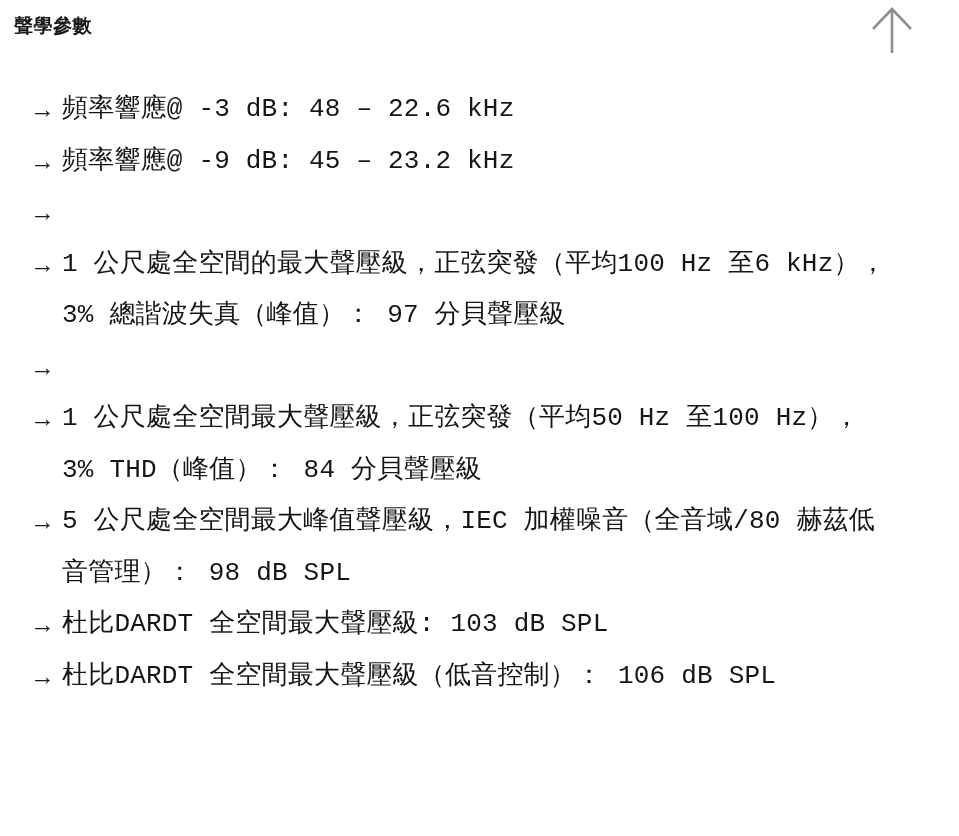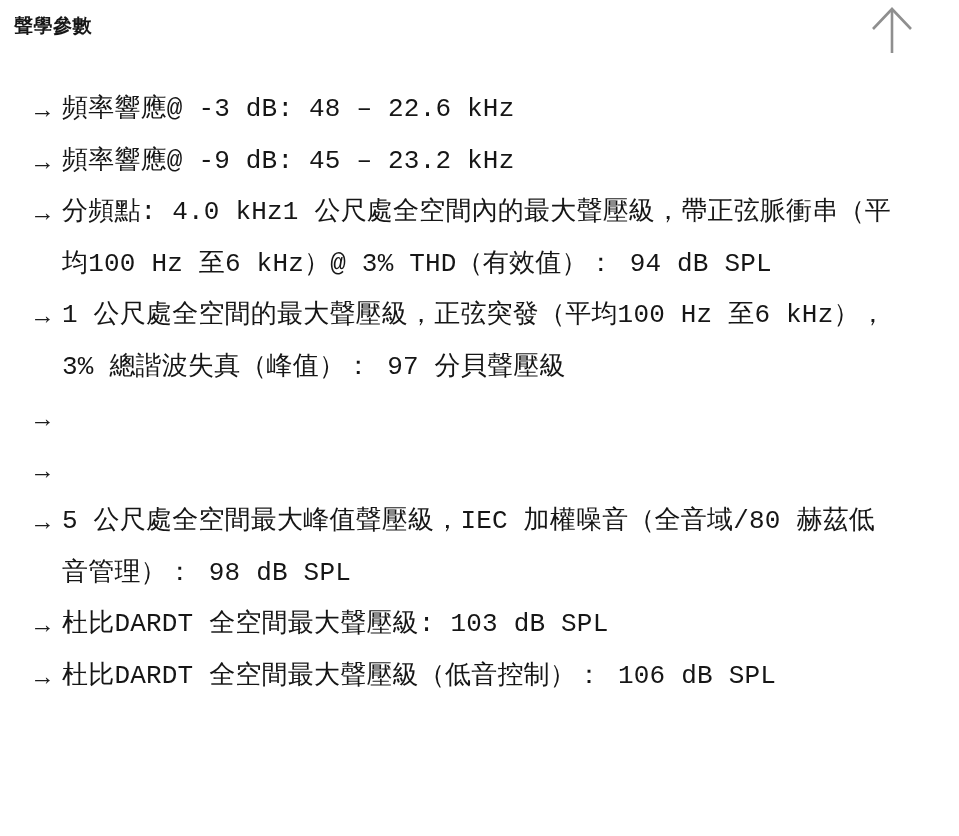--- a/index.html
+++ b/index.html
@@ -83,33 +83,33 @@
   <li>
     <span class="marker">→</span>
     <span class="spec-text">頻率響應@ -3 dB: 48 – 22.6 kHz</span>
   </li>
   <li>
     <span class="marker">→</span>
     <span class="spec-text">頻率響應@ -9 dB: 45 – 23.2 kHz</span>
   </li>
   <li>
     <span class="marker">→</span>
-    <span class="spec-text">分頻點: 4.0 kHz1 公尺處全空間內的最大聲壓級，帶正弦脈衝串（平
-均100 Hz 至6 kHz）@ 3% THD（有效值）： 94 dB SPL</span>
   </li>
   <li>
     <span class="marker">→</span>
     <span class="spec-text">1 公尺處全空間的最大聲壓級，正弦突發（平均100 Hz 至6 kHz），
 3% 總諧波失真（峰值）： 97 分貝聲壓級</span>
   </li>
   <li>
     <span class="marker">→</span>
   </li>
   <li>
     <span class="marker">→</span>
+    <span class="spec-text">1 公尺處全空間最大聲壓級，正弦突發（平均50 Hz 至100 Hz），
+3% THD（峰值）： 84 分貝聲壓級</span>
   </li>
   <li>
     <span class="marker">→</span>
     <span class="spec-text">5 公尺處全空間最大峰值聲壓級，IEC 加權噪音（全音域/80 赫茲低
 音管理）： 98 dB SPL</span>
   </li>
   <li>
     <span class="marker">→</span>
     <span class="spec-text">杜比DARDT 全空間最大聲壓級: 103 dB SPL</span>
   </li>

